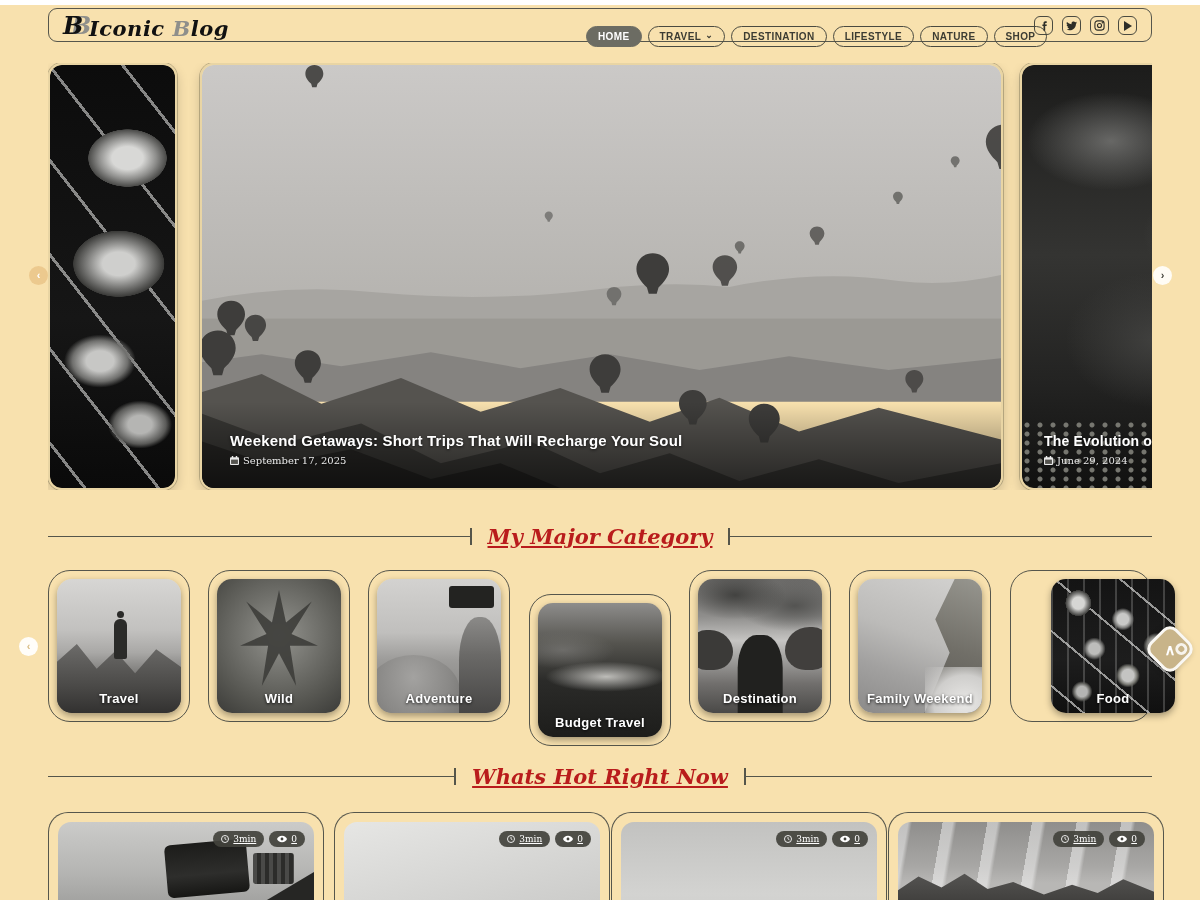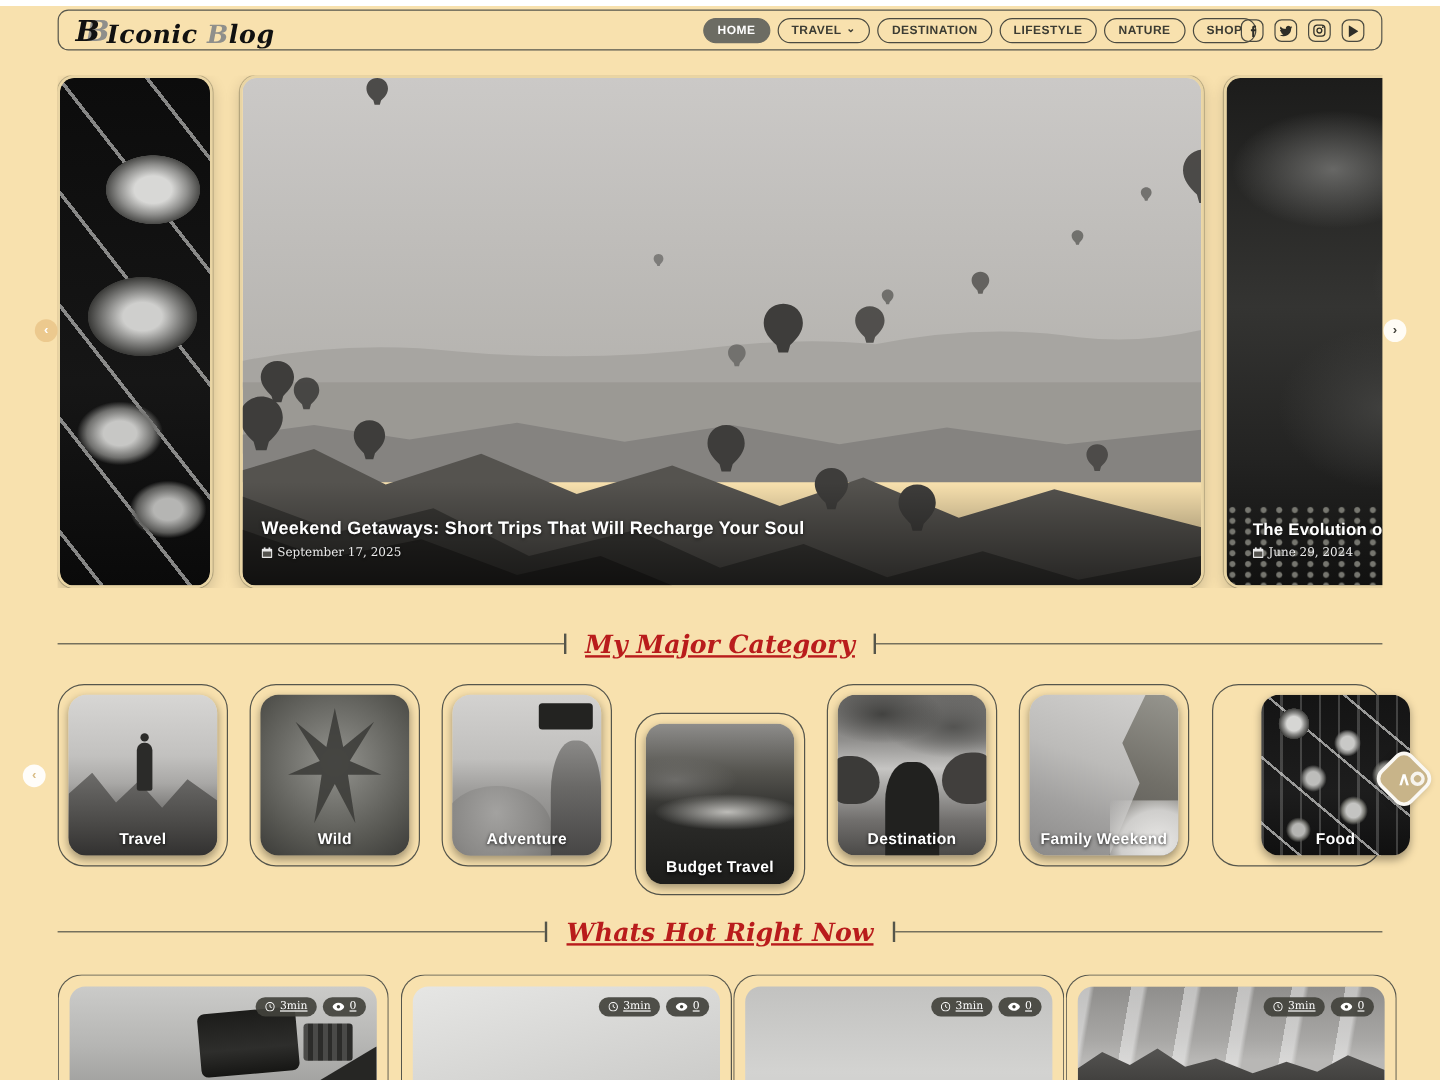--- a/index.html
+++ b/index.html
@@ -11,21 +11,21 @@
   
   .header { position:absolute; left:48px; top:8px; width:1104px; height:34px;
             border:1px solid #56564c; border-radius:9px; display:flex; align-items:center; }
   .logo { display:flex; align-items:baseline; margin-left:14px; cursor:pointer; }
   .logo-mark { position:relative; width:26px; height:26px; }
   .logo-mark .back { position:absolute; left:8px; top:1px; font:italic 900 24px "DejaVu Serif", serif; color:#8f8f8b; }
   .logo-mark .front{ position:absolute; left:0; top:1px; font:italic 900 24px "DejaVu Serif", serif; color:#111; }
   .logo-word { font:italic 800 21px "DejaVu Serif", serif; color:#111; letter-spacing:.5px; white-space:nowrap; }
   .logo-word .gray { color:#8f8f8b; }
 
-  .nav { position:absolute; left:537px; top:6px; display:flex; gap:6px; align-items:center; }
+  .nav { position:absolute; left:537px; top:17px; display:flex; gap:6px; align-items:center; }
   .nav-pill { height:21px; padding:0 11px; border:1px solid #4a4a40; border-radius:11px;
               display:flex; align-items:center; gap:4px; font-size:10px; font-weight:bold;
               letter-spacing:.4px; color:#3c3c33; cursor:pointer; background:transparent; white-space:nowrap; }
   .nav-pill.active { background:#6c6c63; border-color:#6c6c63; color:#fff; }
   .caret { font-size:9px; line-height:1; transform:translateY(-1px); }
 
   .socials { position:absolute; right:14px; top:7px; display:flex; gap:9px; }
   .soc-btn { width:19px; height:19px; border:1px solid #4a4a40; border-radius:6px;
              display:flex; align-items:center; justify-content:center; cursor:pointer; color:#2e2e28; }
   .soc-btn svg { display:block; }
@@ -33,21 +33,21 @@
   
   .hero-viewport { position:absolute; left:48px; top:63px; width:1104px; height:427px; overflow:hidden; }
   .slide { position:absolute; top:0; height:427px; border:2px solid #e9d5a4; border-radius:14px;
            box-shadow:0 0 0 1px rgba(92,88,66,.35), 0 5px 12px rgba(0,0,0,.18); overflow:hidden; }
   .slide-left  { left:0;    width:129px; }
   .slide-main  { left:152px; width:803px; cursor:pointer; }
   .slide-right { left:972px; width:300px; cursor:pointer; }
   .photo { position:absolute; inset:0; border-radius:11px; overflow:hidden; }
   .hero-svg { position:absolute; inset:0; width:100%; height:100%; }
 
-  .slide-caption { position:absolute; left:16px; bottom:22px; z-index:3; }
+  .slide-caption { position:absolute; left:28px; bottom:22px; z-index:3; }
   .slide-title { color:#fff; font-size:15px; font-weight:bold; letter-spacing:.2px;
                  text-shadow:0 1px 3px rgba(0,0,0,.7); white-space:nowrap; }
   .slide-date { display:flex; align-items:center; gap:4px; margin-top:6px; color:#eaeaea;
                 font:10px "DejaVu Serif", serif; text-shadow:0 1px 2px rgba(0,0,0,.7); }
   .cal-icon svg { display:block; }
 
   
   .ph-skewers { background:
       radial-gradient(ellipse 52px 38px at 62% 22%, #d8d8d6 0 30%, #8e8e8c 55%, #4a4a48 75%, transparent 76%),
       radial-gradient(ellipse 58px 42px at 55% 47%, #cfcfcd 0 28%, #7e7e7c 55%, #3a3a38 78%, transparent 79%),

